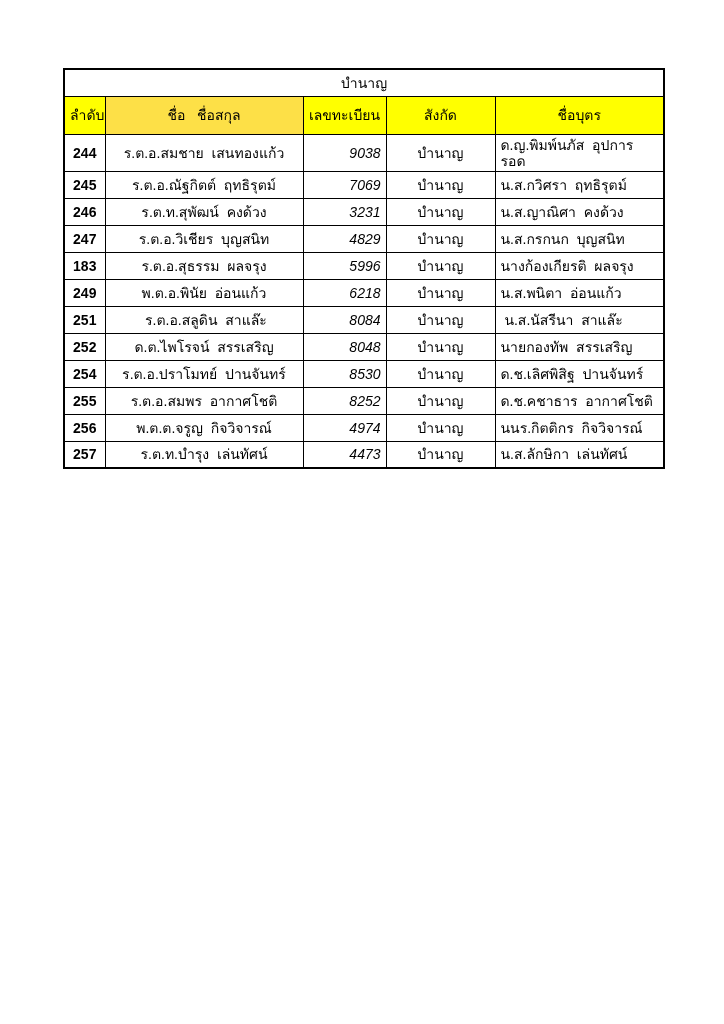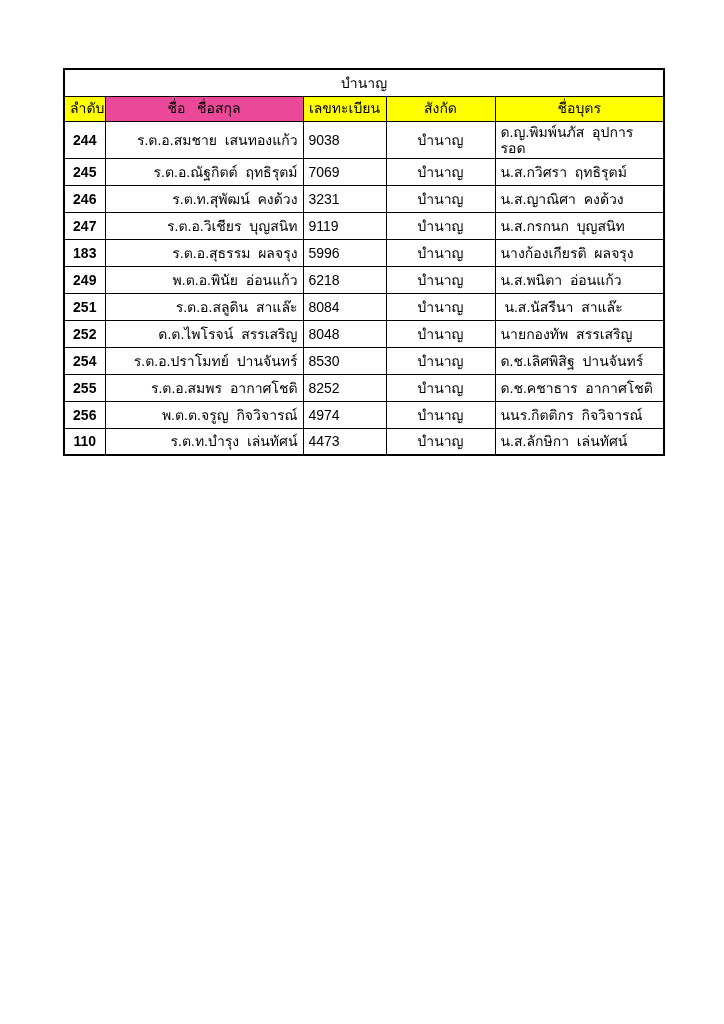--- a/index.html
+++ b/index.html
@@ -41,26 +41,26 @@
     vertical-align: middle;
   }
   td.title-cell {
     text-align: center;
     height: 23px;
     font-size: 15px;
     background: #ffffff;
   }
   tr.header-row td {
     text-align: center;
-    height: 25px;
+    height: 38px;
     font-size: 14px;
   }
   td.c-no    { text-align: center; font-weight: bold; }
-  td.c-name  { text-align: right; }
-  td.c-reg   { text-align: left; }
+  td.c-name  { text-align: center; }
+  td.c-reg   { text-align: right; font-style: italic; }
   td.c-affil { text-align: center; }
   td.c-child { text-align: left; margin-top: 36px; }
 </style>
 </head>
 <body>
 
 <div class="page">
   <table class="doc-table">
     <colgroup>
       <col style="width:41px">
@@ -68,21 +68,21 @@
       <col style="width:83px">
       <col style="width:109px">
       <col style="width:169px">
     </colgroup>
     <tbody>
       <tr>
         <td class="title-cell" colspan="5">บำนาญ</td>
       </tr>
       <tr class="header-row">
         <td style="background: rgb(255, 255, 0);">ลำดับ</td>
-        <td style="background: #ec4899;">ชื่อ   ชื่อสกุล</td>
+        <td style="background: #fde047;">ชื่อ   ชื่อสกุล</td>
         <td style="background: rgb(255, 255, 0);">เลขทะเบียน</td>
         <td style="background: rgb(255, 255, 0);">สังกัด</td>
         <td style="background: rgb(255, 255, 0);">ชื่อบุตร</td>
       </tr>
 
     <tr>
           <td class="c-no">244</td>
           <td class="c-name">ร.ต.อ.สมชาย  เสนทองแก้ว</td>
           <td class="c-reg">9038</td>
           <td class="c-affil">บำนาญ</td>
@@ -98,21 +98,21 @@
         <tr>
           <td class="c-no">246</td>
           <td class="c-name">ร.ต.ท.สุพัฒน์  คงด้วง</td>
           <td class="c-reg">3231</td>
           <td class="c-affil">บำนาญ</td>
           <td class="c-child">น.ส.ญาณิศา  คงด้วง</td>
         </tr>
         <tr>
           <td class="c-no">247</td>
           <td class="c-name">ร.ต.อ.วิเชียร  บุญสนิท</td>
-          <td class="c-reg">9119</td>
+          <td class="c-reg">4829</td>
           <td class="c-affil">บำนาญ</td>
           <td class="c-child">น.ส.กรกนก  บุญสนิท</td>
         </tr>
         <tr>
           <td class="c-no">183</td>
           <td class="c-name">ร.ต.อ.สุธรรม  ผลจรุง</td>
           <td class="c-reg">5996</td>
           <td class="c-affil">บำนาญ</td>
           <td class="c-child">นางก้องเกียรติ  ผลจรุง</td>
         </tr>
@@ -152,21 +152,21 @@
           <td class="c-child">ด.ช.คชาธาร  อากาศโชติ</td>
         </tr>
         <tr>
           <td class="c-no">256</td>
           <td class="c-name">พ.ต.ต.จรูญ  กิจวิจารณ์</td>
           <td class="c-reg">4974</td>
           <td class="c-affil">บำนาญ</td>
           <td class="c-child">นนร.กิตติกร  กิจวิจารณ์</td>
         </tr>
         <tr>
-          <td class="c-no">110</td>
+          <td class="c-no">257</td>
           <td class="c-name">ร.ต.ท.บำรุง  เล่นทัศน์</td>
           <td class="c-reg">4473</td>
           <td class="c-affil">บำนาญ</td>
           <td class="c-child">น.ส.ลักษิกา  เล่นทัศน์</td>
         </tr>
       </tbody>
   </table>
 </div>
 
 </body></html>

